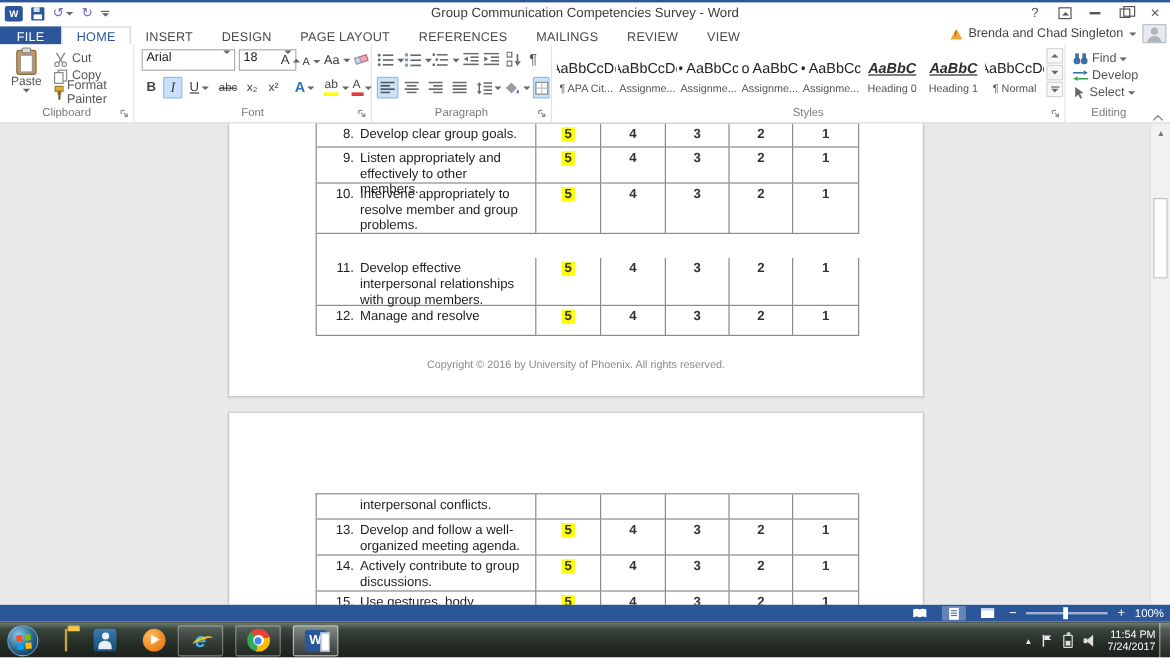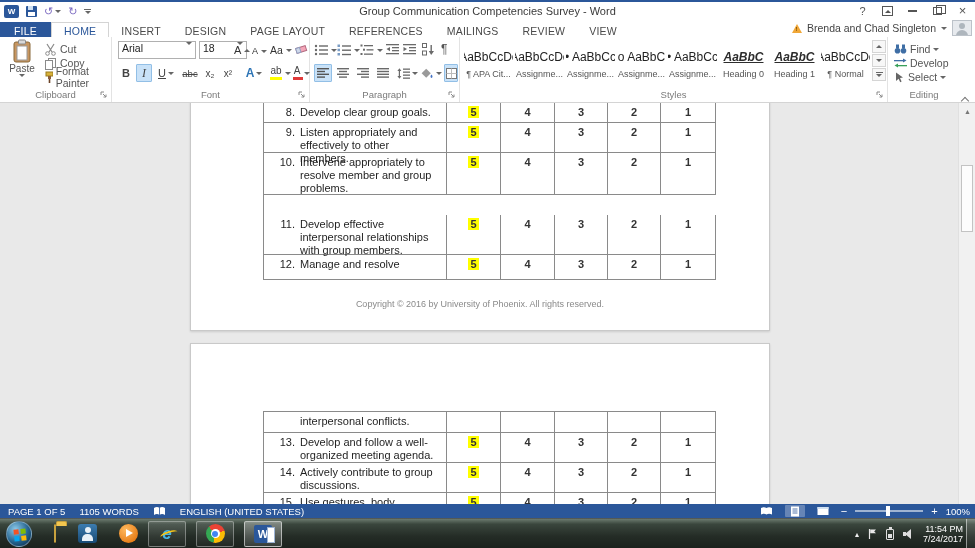--- a/index.html
+++ b/index.html
@@ -617,29 +617,20 @@
     </div>
   </div>
 
   <div id="vscroll">
     <div class="scrollbtn">▲</div>
     <div class="thumb"></div>
   </div>
 </div>
 
 <div id="statusbar">
-  <div id="sbleft">
-    <span>PAGE 1 OF 5</span>
-    <span>1105 WORDS</span>
-    <svg width="13" height="11">
-        <path d="M1 2 C3 0.8 5 0.8 6.5 2 C8 0.8 10 0.8 12 2 V9 C10 7.8 8 7.8 6.5 9 C5 7.8 3 7.8 1 9 Z" fill="#fff"></path>
-        <path d="M6.5 2 V9" stroke="#2b579a" stroke-width="0.8"></path>
-      </svg>
-    <span>ENGLISH (UNITED STATES)</span>
-  </div>
   <div id="sbright">
     <span class="viewbtn">
         <svg width="13" height="10">
           <path d="M1 2 C3 1 5 1 6.5 2 C8 1 10 1 12 2 V8.5 C10 7.6 8 7.6 6.5 8.5 C5 7.6 3 7.6 1 8.5 Z" fill="#fff"></path>
         </svg>
       </span>
     <span class="viewbtn vactive">
         <svg width="10" height="11">
           <rect x="1" y="0.5" width="8" height="10" fill="#fff"></rect>
           <path d="M2.5 3 H7.5 M2.5 5 H7.5 M2.5 7 H7.5" stroke="#2b579a" stroke-width="0.8"></path>

